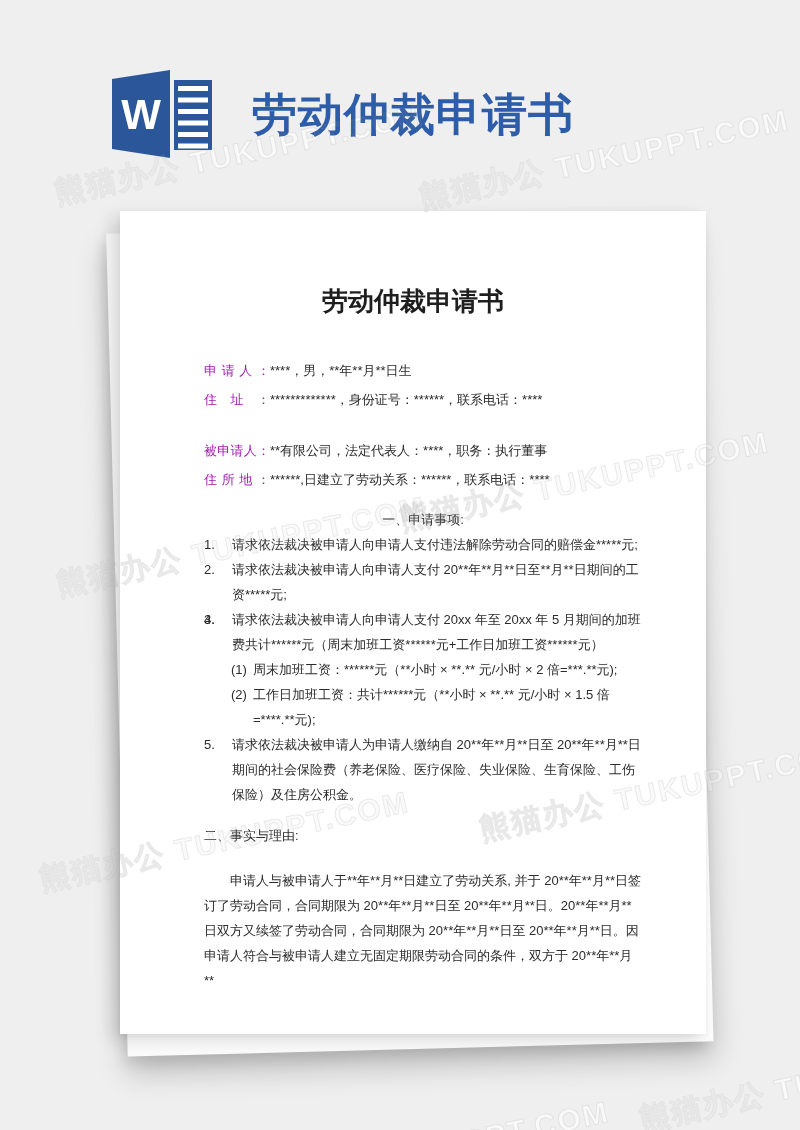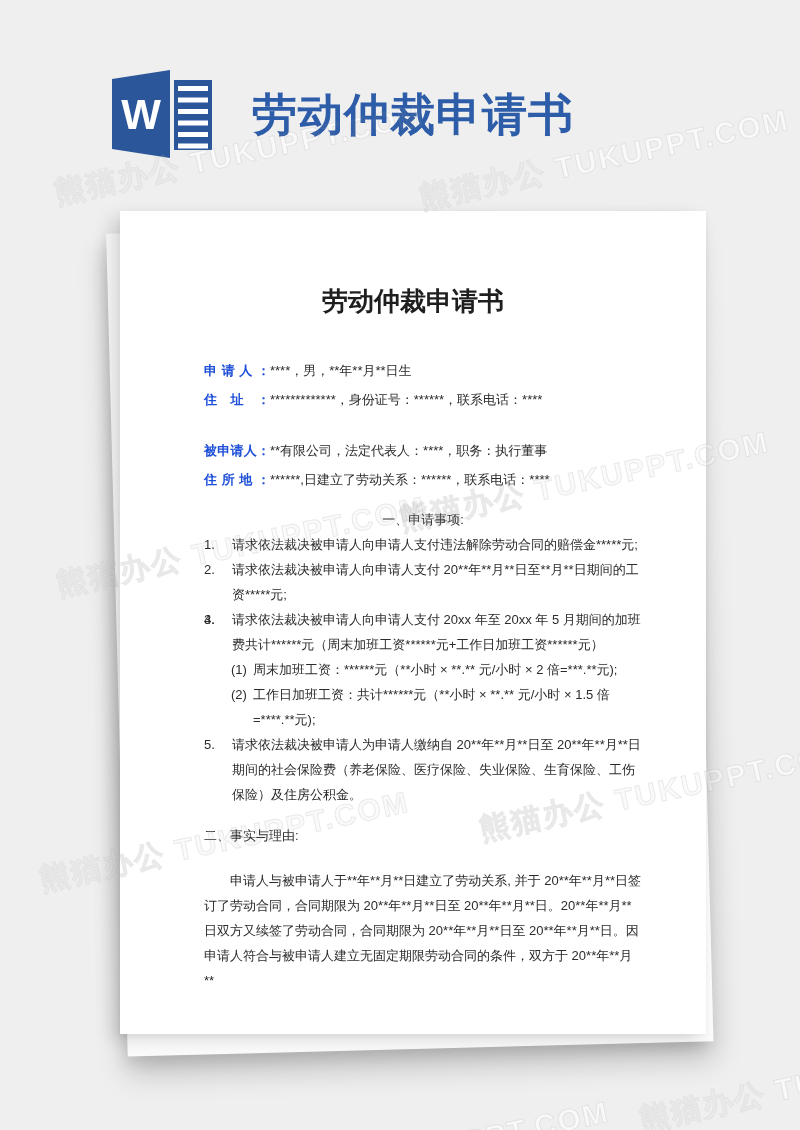--- a/index.html
+++ b/index.html
@@ -55,21 +55,21 @@
     position:absolute;inset:0;padding:75px 64px 0 84px;
     font-size:13px;line-height:25px;color:#2b2b2b;
   }
   .doc-title{
     font-size:26px;line-height:30px;font-weight:bold;text-align:center;
     margin:0 0 40px -20px;color:#1e1e1e;
   }
   .party-line{line-height:29px;}
   .plabel{
     display:inline-block;width:66px;vertical-align:top;
-    text-align:justify;text-align-last:justify;font-weight:bold;color:#1d4ed8;
+    text-align:justify;text-align-last:justify;font-weight:normal;color:#a21caf;
   }
   .block-respondent{margin-top:22px;}
   .sec-heading{margin-top:16px;}
   .sec-heading.first{margin-top:13px;text-align:center;}
   .claim{position:relative;padding-left:28px;}
   .claim .num{position:absolute;left:0;top:0;width:28px;}
   .sub{position:relative;margin-left:-1px;padding-left:22px;}
   .sub .num{position:absolute;left:0;top:0;width:22px;}
   .ctext{white-space:pre-wrap;}
   .facts-para{text-indent:2em;margin-top:20px;}

